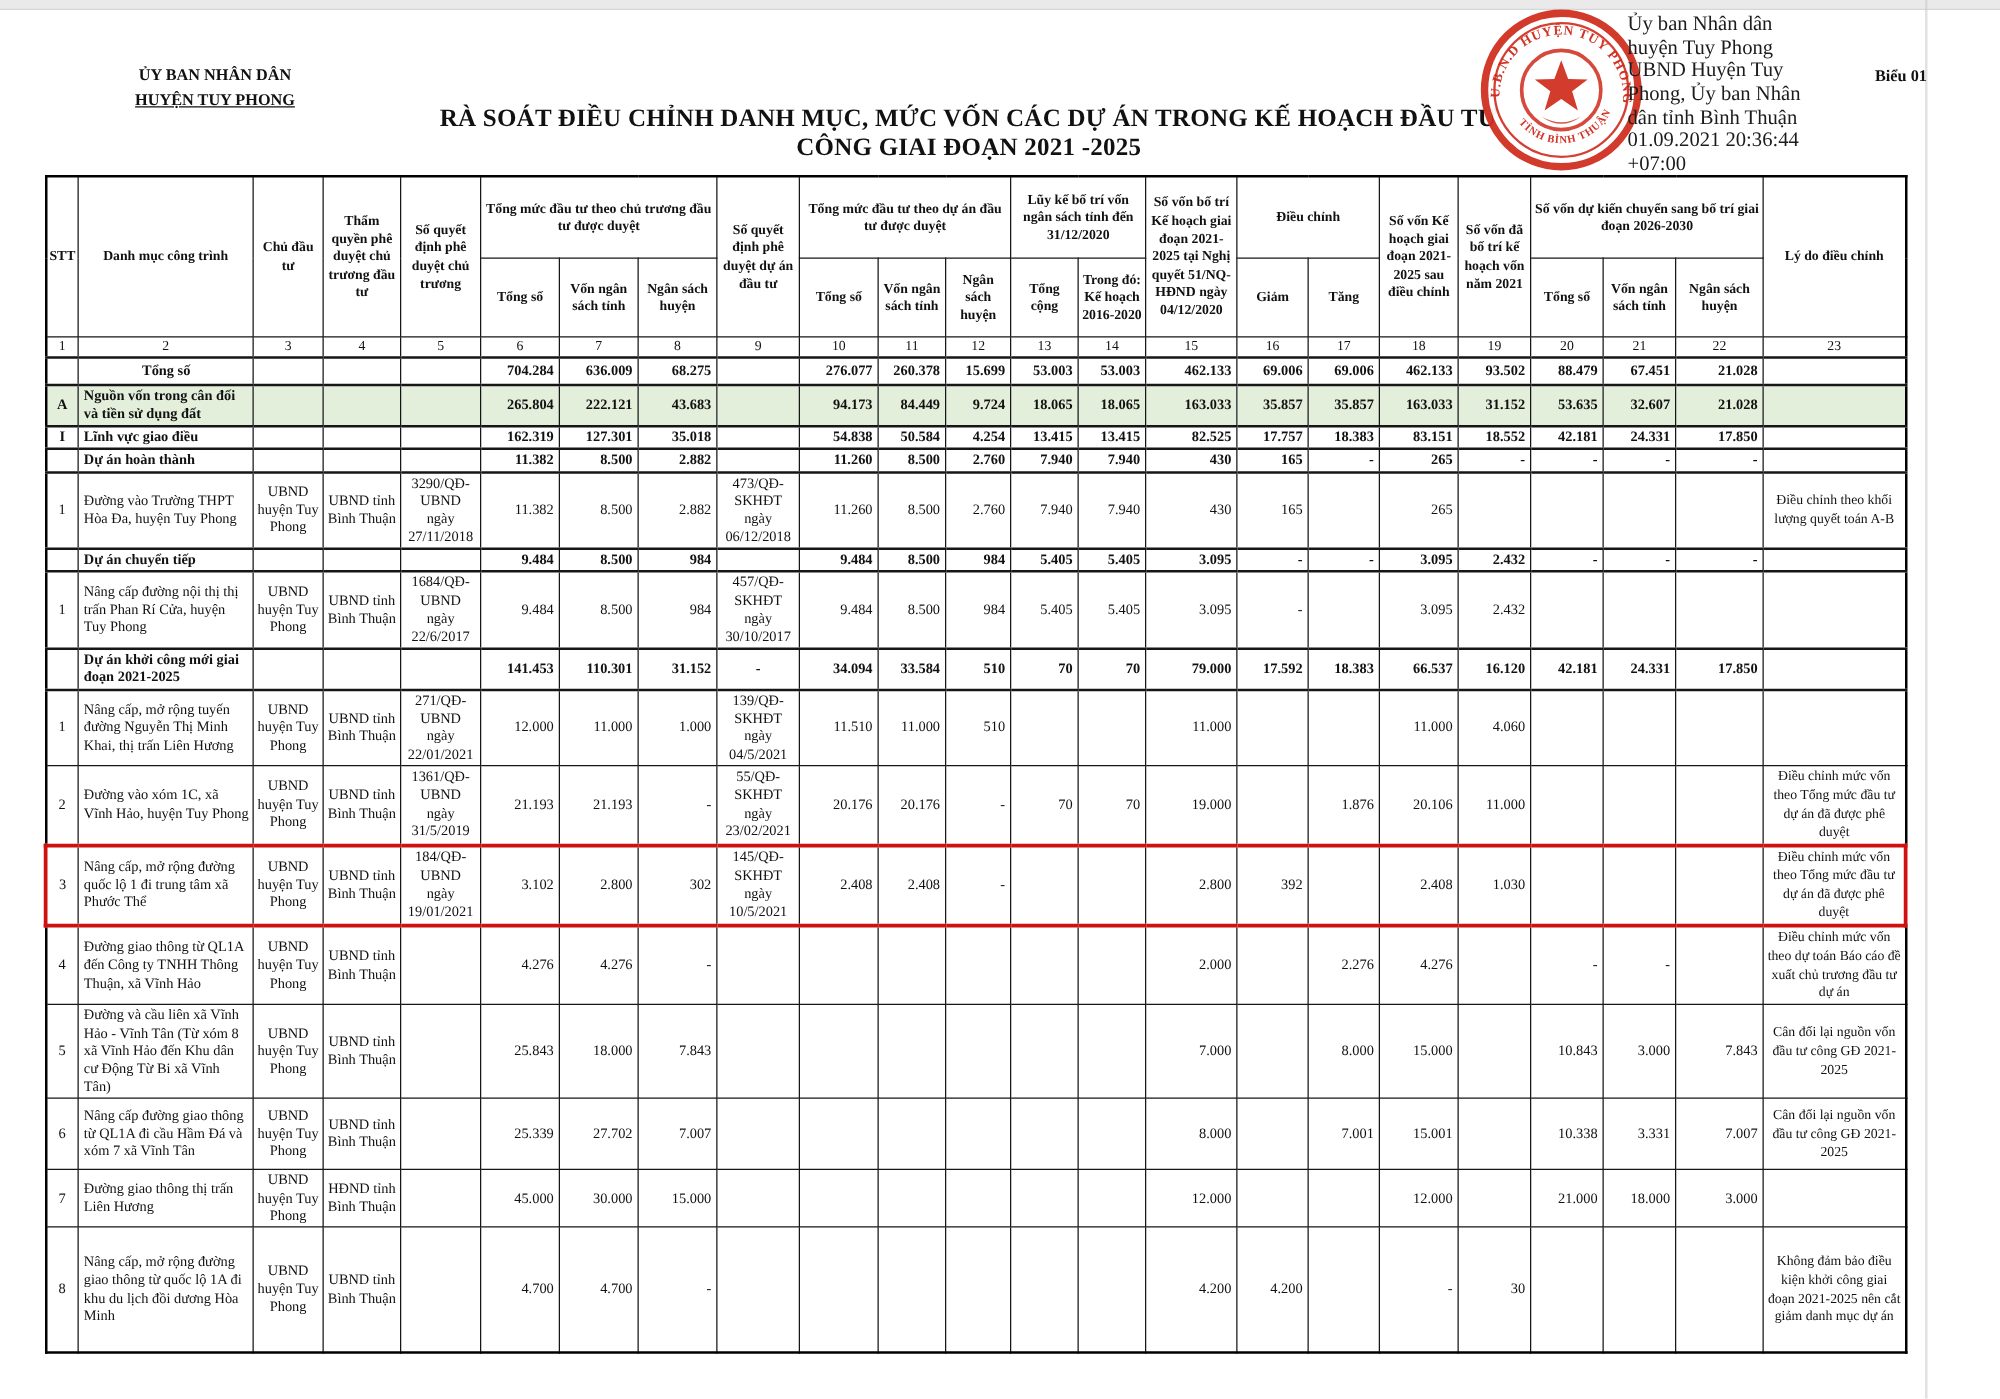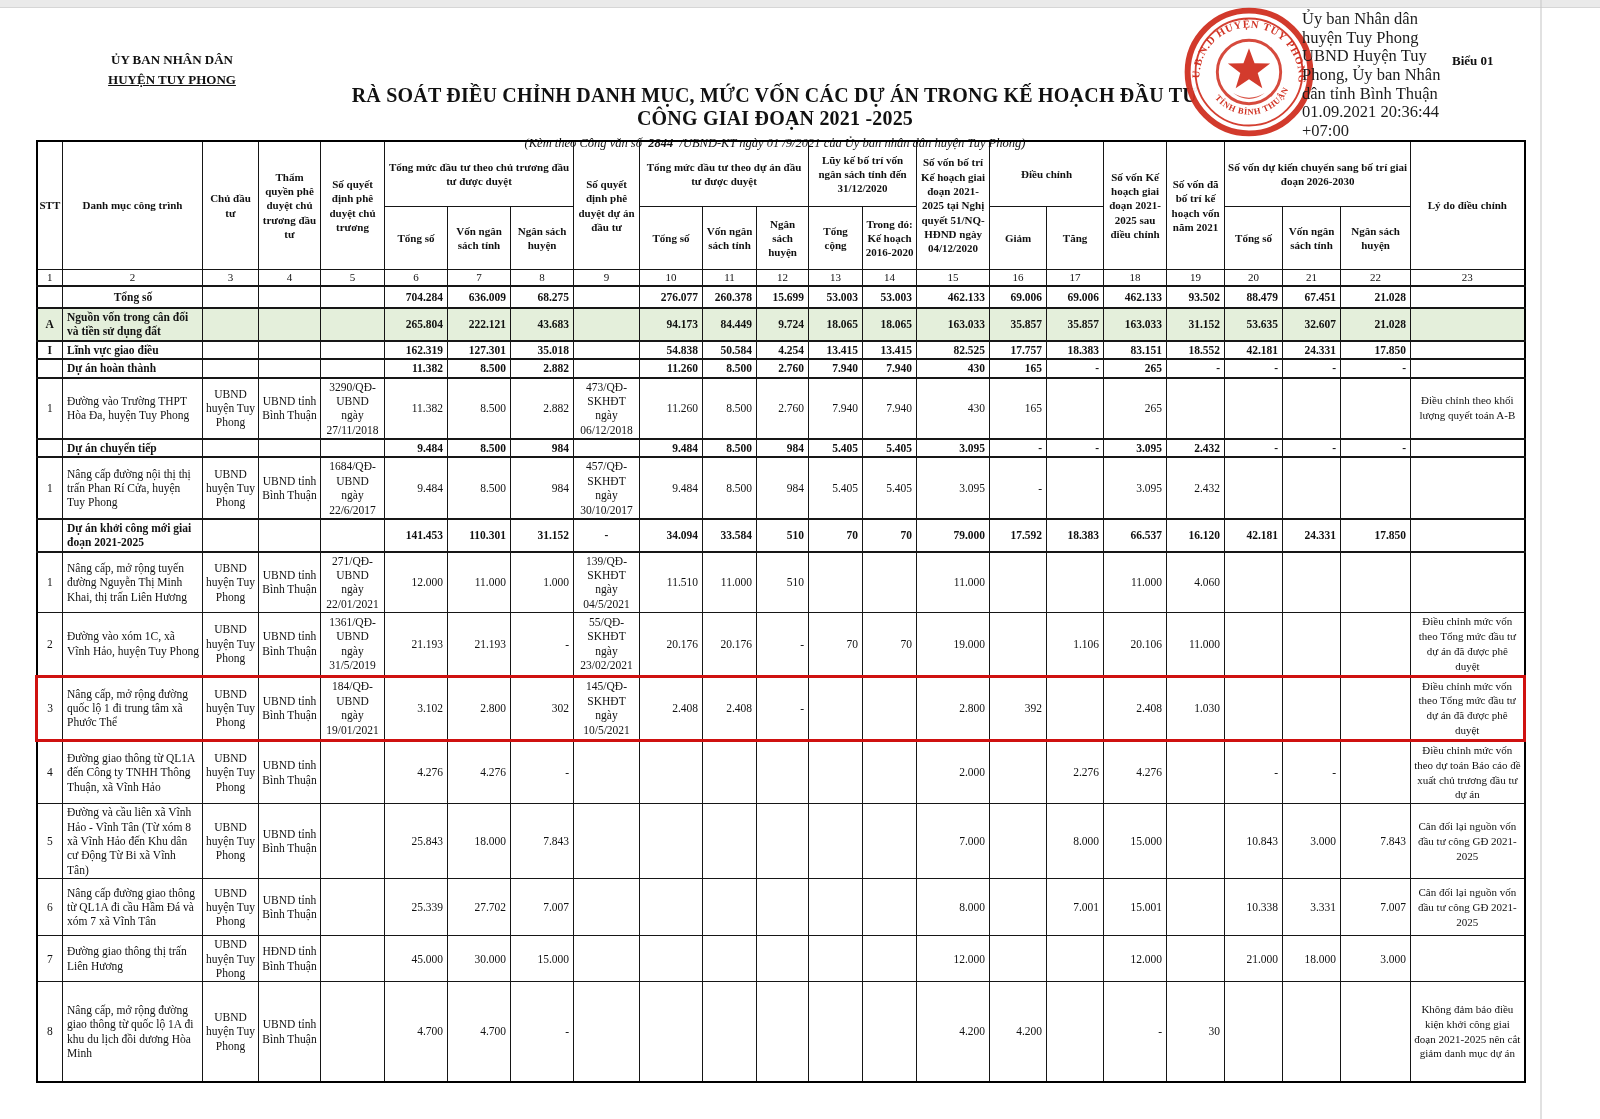--- a/index.html
+++ b/index.html
@@ -8,21 +8,21 @@
   .topstrip{position:absolute;left:0;top:0;width:1600px;height:7px;background:#eaeaea;border-bottom:1px solid #d6d6d6;}
   .rightedge{position:absolute;left:1540px;top:0;width:2px;height:1119px;background:#c9c9c9;opacity:.55;}
   .org{position:absolute;left:62px;top:50px;width:220px;text-align:center;font-weight:bold;font-size:13px;line-height:1.55;}
   .org .u{text-decoration:underline;}
   .titlewrap{position:absolute;left:340px;top:84px;width:870px;text-align:center;}
   .doctitle{font-weight:bold;font-size:20px;letter-spacing:.2px;text-align:center;}
   .docsub{font-style:italic;font-size:12.5px;margin-top:6px;}
   .docsub b{font-style:italic;}
   .sealwrap{position:absolute;left:1183px;top:6px;width:132px;height:132px;}
   .sig{position:absolute;left:1302px;top:10px;width:200px;font-size:16.5px;line-height:1.13;white-space:pre-line;color:#1c1c1c;}
-  .bieu{position:absolute;left:1452px;top:53px;font-weight:bold;font-size:13px;}
+  .bieu{position:absolute;left:1500px;top:53px;font-weight:bold;font-size:13px;}
   .tablewrap{position:absolute;left:35px;top:140px;}
   table{border-collapse:collapse;table-layout:fixed;width:1490px;border:2px solid #000;}
   th,td{border:1px solid #161616;padding:1px 3px;vertical-align:middle;overflow:hidden;}
   th{font-weight:bold;text-align:center;font-size:11px;line-height:1.3;padding:2px 2px;}
   thead tr.h1 th{height:60px;}
   thead tr.h2 th{height:58px;}
   td{font-size:11.5px;line-height:1.25;}
   .r-nums td{text-align:center;height:15px;font-size:11px;padding:0;}
   .c-num{text-align:right;padding-right:4px;}
   .c-name{text-align:left;padding-left:4px;}
@@ -41,25 +41,20 @@
 <div class="topstrip"></div>
 <div class="rightedge"></div>
 
 <div class="org">
   <div>ỦY BAN NHÂN DÂN</div>
   <div class="u">HUYỆN TUY PHONG</div>
 </div>
 
 <div class="titlewrap">
   <div class="doctitle">RÀ SOÁT ĐIỀU CHỈNH DANH MỤC, MỨC VỐN CÁC DỰ ÁN TRONG KẾ HOẠCH ĐẦU TƯ CÔNG GIAI ĐOẠN 2021 -2025</div>
-  <div class="docsub">
-    <span>(Kèm theo Công văn số</span>&nbsp;
-    <b>2844</b>&nbsp;
-    <span>/UBND-KT ngày  01 /9/2021 của Ủy ban nhân dân huyện Tuy Phong)</span>
-  </div>
 </div>
 
 <div class="sealwrap">
   <svg width="132" height="132" viewBox="0 0 100 100">
     <circle cx="50" cy="50" r="46.5" fill="#fff" stroke="#cf2a1b" stroke-width="4.5" opacity="0.92"></circle>
     <circle cx="50" cy="50" r="40.5" fill="none" stroke="#cf2a1b" stroke-width="1.4" opacity="0.9"></circle>
     <circle cx="50" cy="50" r="24" fill="none" stroke="#cf2a1b" stroke-width="2.2" opacity="0.85"></circle>
     <polygon opacity="0.92" fill="#cf2a1b" points="50,32 54.2,43.4 66,43.6 56.6,50.8 60.1,62.4 50,55.4 39.9,62.4 43.4,50.8 34,43.6 45.8,43.4"></polygon>
     <path d="M 38 66 Q 50 73 62 66 Q 56 70.5 50 70.5 Q 44 70.5 38 66 Z" fill="#cf2a1b" opacity="0.8"></path>
     <defs>
@@ -406,21 +401,21 @@
           <td class="c-num">21.193</td>
           <td class="c-num">-</td>
           <td class="c-cen">55/QĐ-SKHĐT ngày 23/02/2021</td>
           <td class="c-num">20.176</td>
           <td class="c-num">20.176</td>
           <td class="c-num">-</td>
           <td class="c-num">70</td>
           <td class="c-num">70</td>
           <td class="c-num">19.000</td>
           <td class="c-num"></td>
-          <td class="c-num">1.106</td>
+          <td class="c-num">1.876</td>
           <td class="c-num">20.106</td>
           <td class="c-num">11.000</td>
           <td class="c-num"></td>
           <td class="c-num"></td>
           <td class="c-num"></td>
           <td class="c-reason">Điều chỉnh mức vốn theo Tổng mức đầu tư dự án đã được phê duyệt</td>
         </tr>
         <tr class="r-data r-hl" style="height: 58px;">
           <td class="c-stt">3</td>
           <td class="c-name">Nâng cấp, mở rộng đường quốc lộ 1 đi trung tâm xã Phước Thể</td>

